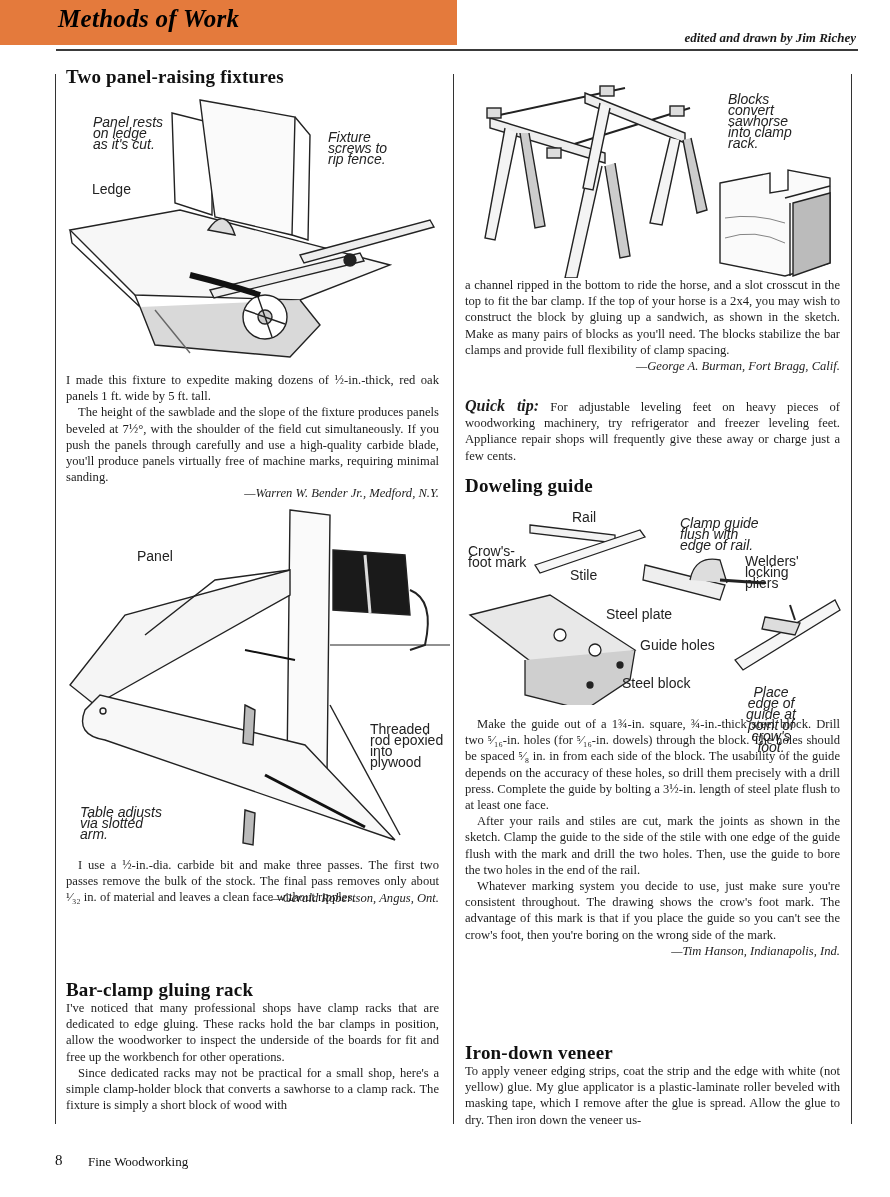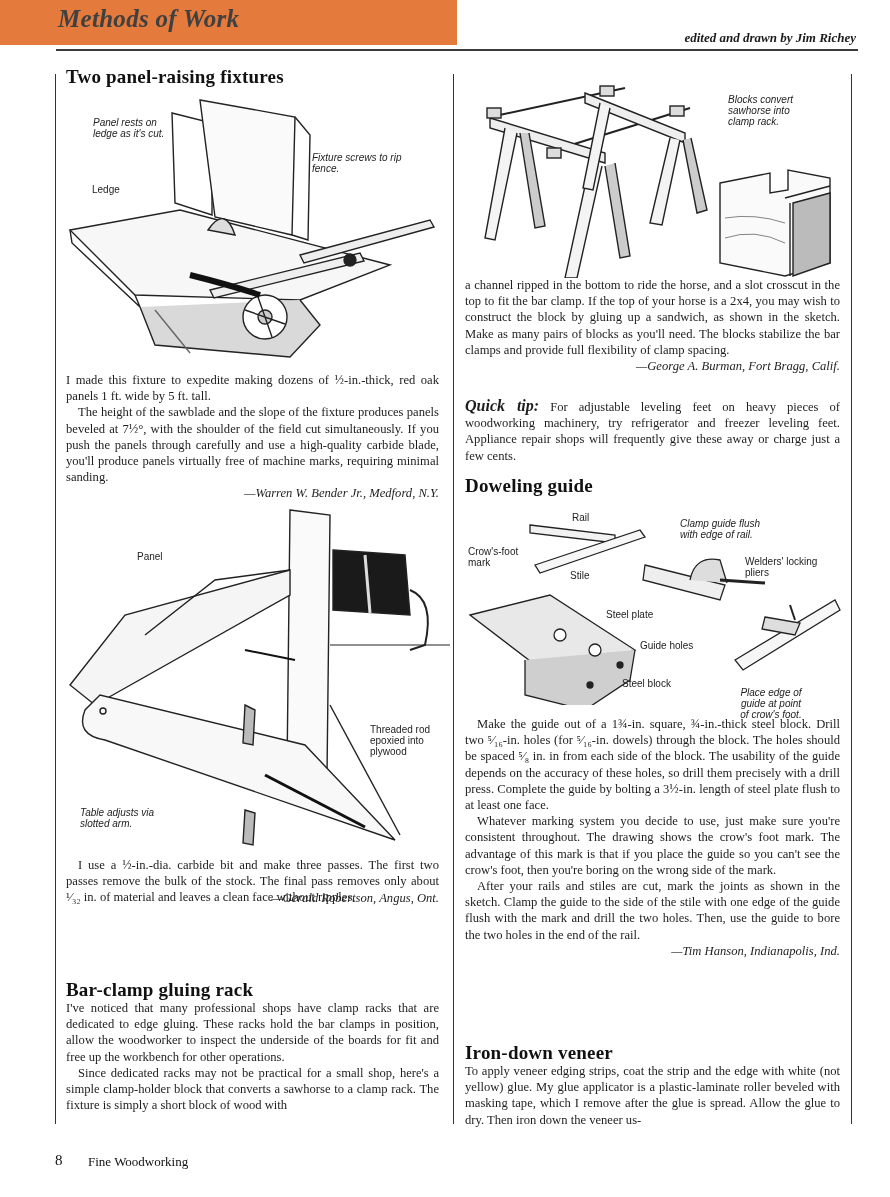--- a/index.html
+++ b/index.html
@@ -1,39 +1,39 @@
 <!DOCTYPE html>
 <html><head>
 <meta charset="utf-8">
 <style>
   * { box-sizing: border-box; margin: 0; padding: 0; }
   html, body { width: 890px; height: 1197px; background: #ffffff; overflow: hidden; }
   body { position: relative; font-family: "DejaVu Serif", "Liberation Serif", serif; color: #1c1c1c; }
 
   .banner { position: absolute; left: 0; top: 0; width: 457px; height: 45px; background: #e47a3c; }
-  .banner-title { position: absolute; left: 58px; top: 5px; font-family: "Liberation Serif", serif; font-style: italic; font-weight: bold; font-size: 25px; color: #404040; letter-spacing: 0.3px; }
+  .banner-title { position: absolute; left: 58px; top: 5px; font-family: "Liberation Serif", serif; font-style: italic; font-weight: bold; font-size: 25px; color: #000000; letter-spacing: 0.3px; }
   .byline { position: absolute; right: 34px; top: 30px; font-family: "Liberation Serif", serif; font-style: italic; font-weight: bold; font-size: 13px; color: #1a1a1a; }
   .top-rule { position: absolute; left: 56px; right: 32px; top: 49px; height: 2px; background: #3a3a3a; }
 
   .col-rule { position: absolute; width: 1px; background: #333; }
 
   .col { position: absolute; }
   .col-left { left: 66px; width: 373px; }
   .col-right { left: 465px; width: 375px; }
 
   h2.head { font-family: "Liberation Serif", serif; font-weight: bold; font-size: 19px; color: #111; letter-spacing: 0.2px; }
 
   .body-text { font-family: "Liberation Serif", serif; font-size: 12.6px; line-height: 16.2px; text-align: justify; color: #1d1d1d; }
   .body-text p { text-indent: 0; }
   .body-text p.ind { text-indent: 12px; }
   .sig { font-family: "Liberation Serif", serif; font-style: italic; font-size: 12.6px; line-height: 16.2px; text-align: right; color: #1d1d1d; }
   .qt-label { font-family: "Liberation Serif", serif; font-style: italic; font-weight: bold; font-size: 16px; }
 
   .illus { position: absolute; }
-  .cap { position: absolute; font-family: "Liberation Sans", "DejaVu Sans", sans-serif; font-size: 10px; line-height: 11px; color: #222; }
+  .cap { position: absolute; font-family: "Liberation Sans", "DejaVu Sans", sans-serif; font-size: 14px; line-height: 11px; color: #222; }
   .cap.it { font-style: italic; }
 
   .footer-num { position: absolute; left: 55px; top: 1152px; font-family: "Liberation Serif", serif; font-size: 15px; color: #111; }
   .footer-mag { position: absolute; left: 88px; top: 1154px; font-family: "Liberation Serif", serif; font-size: 13px; color: #111; }
 </style>
 </head>
 <body>
 
 <div class="banner">
   <div class="banner-title">Methods of Work</div>
@@ -68,21 +68,21 @@
 
     <path d="M140 5 L235 22 L232 140 L155 122 Z" fill="#fafafa"></path>
     <path d="M235 22 L250 40 L248 145 L232 140"></path>
 
     <path d="M148 135 Q165 110 175 140 Z" fill="#ddd"></path>
 
     <circle cx="290" cy="165" r="6" fill="#222"></circle>
   </g>
 </svg>
 <div class="cap it" style="left:93px; top:117px; width:72px;">Panel rests on ledge as it's cut.</div>
-<div class="cap it" style="left:312px; top:152px; width:90px;">Fixture screws to rip fence.</div>
+<div class="cap it" style="left:312px; top:132px; width:90px;padding-left:16px;">Fixture screws to rip fence.</div>
 <div class="cap" style="left:92px; top:184px;">Ledge</div>
 
 <div class="col col-left body-text" style="top:372px;">
   <p>I made this fixture to expedite making dozens of ½-in.-thick, red oak panels 1 ft. wide by 5 ft. tall.</p>
   <p class="ind">The height of the sawblade and the slope of the fixture produces panels beveled at 7½°, with the shoulder of the field cut simultaneously. If you push the panels through carefully and use a high-quality carbide blade, you'll produce panels virtually free of machine marks, requiring minimal sanding.</p>
   <div class="sig">—Warren W. Bender Jr., Medford, N.Y.</div>
 </div>
 
 <svg class="illus" style="left:65px; top:505px;" width="385" height="345" viewBox="0 0 385 345">
   <g fill="none" stroke="#222" stroke-width="1.4">
@@ -193,22 +193,22 @@
 <div class="cap" style="left:570px; top:570px;">Stile</div>
 <div class="cap it" style="left:680px; top:518px; width:85px;">Clamp guide flush with edge of rail.</div>
 <div class="cap" style="left:745px; top:556px; width:80px;">Welders' locking pliers</div>
 <div class="cap" style="left:606px; top:609px;">Steel plate</div>
 <div class="cap" style="left:640px; top:640px;text-align:right;">Guide holes</div>
 <div class="cap" style="left:622px; top:678px;">Steel block</div>
 <div class="cap it" style="left:736px; top:644px; width:70px; text-align:center;margin-top:43px;">Place edge of guide at point of crow's foot.</div>
 
 <div class="col col-right body-text" style="top:716px;">
   <p class="ind">Make the guide out of a 1¾-in. square, ¾-in.-thick steel block. Drill two ⁵⁄₁₆-in. holes (for ⁵⁄₁₆-in. dowels) through the block. The holes should be spaced ⁵⁄₈ in. in from each side of the block. The usability of the guide depends on the accuracy of these holes, so drill them precisely with a drill press. Complete the guide by bolting a 3½-in. length of steel plate flush to at least one face.</p>
+  <p class="ind">After your rails and stiles are cut, mark the joints as shown in the sketch. Clamp the guide to the side of the stile with one edge of the guide flush with the mark and drill the two holes. Then, use the guide to bore the two holes in the end of the rail.</p>
   <p class="ind">Whatever marking system you decide to use, just make sure you're consistent throughout. The drawing shows the crow's foot mark. The advantage of this mark is that if you place the guide so you can't see the crow's foot, then you're boring on the wrong side of the mark.</p>
-  <p class="ind">After your rails and stiles are cut, mark the joints as shown in the sketch. Clamp the guide to the side of the stile with one edge of the guide flush with the mark and drill the two holes. Then, use the guide to bore the two holes in the end of the rail.</p>
   <div class="sig">—Tim Hanson, Indianapolis, Ind.</div>
 </div>
 
 <h2 class="head" style="position:absolute; left:465px; top:1042px;">Iron-down veneer</h2>
 <div class="col col-right body-text" style="top:1063px;">
   <p>To apply veneer edging strips, coat the strip and the edge with white (not yellow) glue. My glue applicator is a plastic-laminate roller beveled with masking tape, which I remove after the glue is spread. Allow the glue to dry. Then iron down the veneer us-</p>
 </div>
 
 <div class="footer-num">8</div>
 <div class="footer-mag">Fine Woodworking</div>

